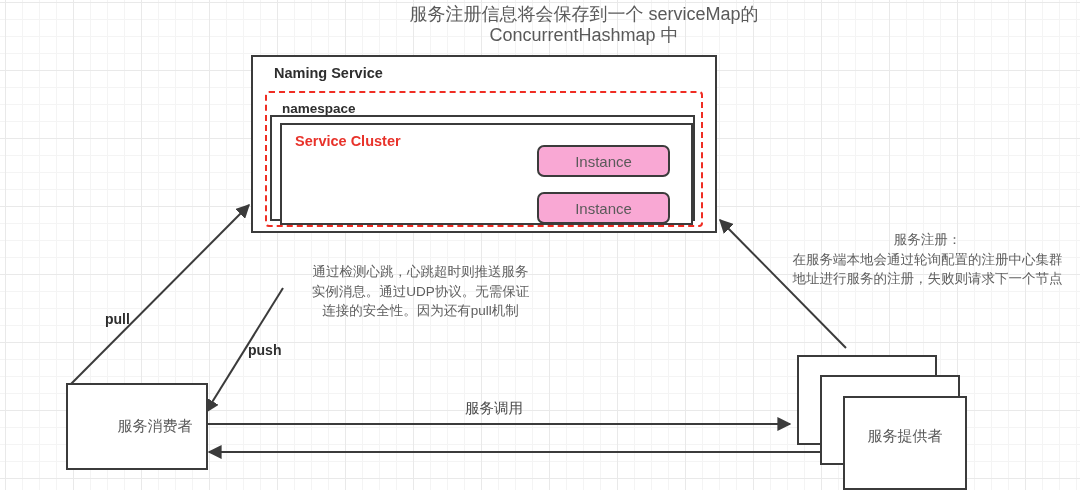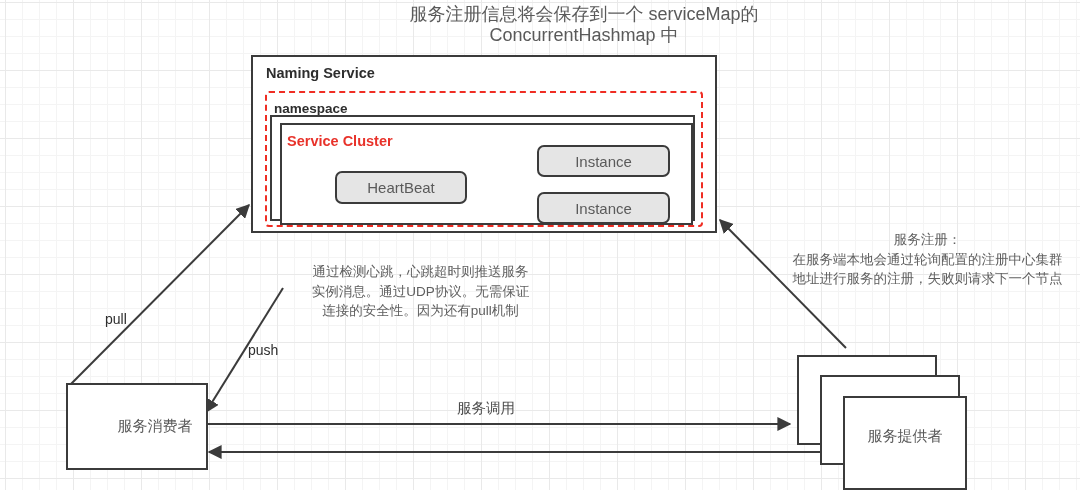--- a/index.html
+++ b/index.html
@@ -46,38 +46,39 @@
     position: absolute;
     box-sizing: border-box;
   }
 
   
   .plain-box {
     background: #ffffff;
     border: 2px solid #3b3b3b;
   }
   .rounded-box {
-    background: #e5e5e5;
+    background: #f9a8d4;
     border: 2px solid #3b3b3b;
     border-radius: 7px;
     text-align: right;
   }
   .dashed-red-box {
     background: transparent;
     border: 2px dashed #ef2d23;
     border-radius: 4px;
   }
 
   
   .label {
     position: absolute;
     color: #4d4d4d;
     font-size: 14.5px;
     line-height: 19px;
     white-space: pre;
+    margin-left: 8px;
   }
   .title-bold {
     font-weight: bold;
     color: #2e2e2e;
   }
   .red-bold {
     font-weight: bold;
     color: #e8322a;
   }
   .centered-text {
@@ -91,21 +92,21 @@
   }
   .note {
     position: absolute;
     color: #5f5f5f;
     font-size: 13.5px;
     line-height: 19.5px;
     white-space: pre-line;
   }
   .edge-label {
     position: absolute;
-    font-weight: normal;
+    font-weight: bold;
     color: #2e2e2e;
     font-size: 14px;
   }
   .caption {
     position: absolute;
     color: #5a5a5a;
     font-size: 18px;
     line-height: 21px;
     text-align: center;
     white-space: pre-line;
@@ -149,23 +150,20 @@
   </div>
   <div class="label title-bold" style="left:274px; top:99px; font-size:13.5px;">namespace</div>
 
   <div class="node plain-box" style="left:270px; top:115px; width:425px; height:106px;">
   </div>
 
   <div class="node plain-box" style="left:280px; top:123px; width:413px; height:102px;">
   </div>
   <div class="label red-bold" style="left:287px; top:132px; font-size:14.5px;">Service Cluster</div>
 
-  <div class="node rounded-box centered-text" style="left:335px; top:171px; width:132px; height:33px;">
-    <span>HeartBeat</span>
-  </div>
 
   <div class="node rounded-box centered-text" style="left:537px; top:145px; width:133px; height:32px;">
     <span>Instance</span>
   </div>
 
   <div class="node rounded-box centered-text" style="left:537px; top:192px; width:133px; height:32px;">
     <span>Instance</span>
   </div>
 
 

